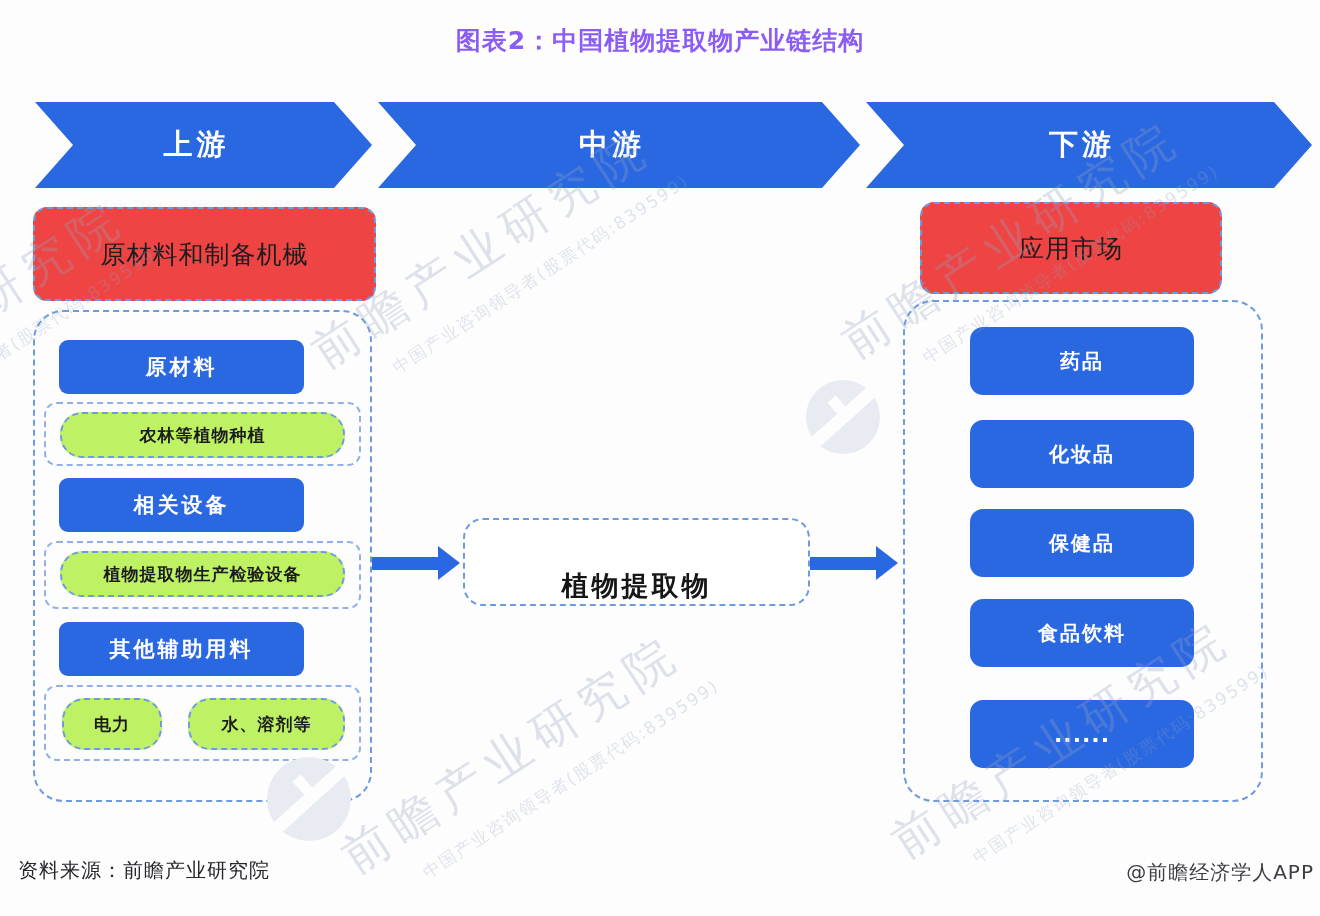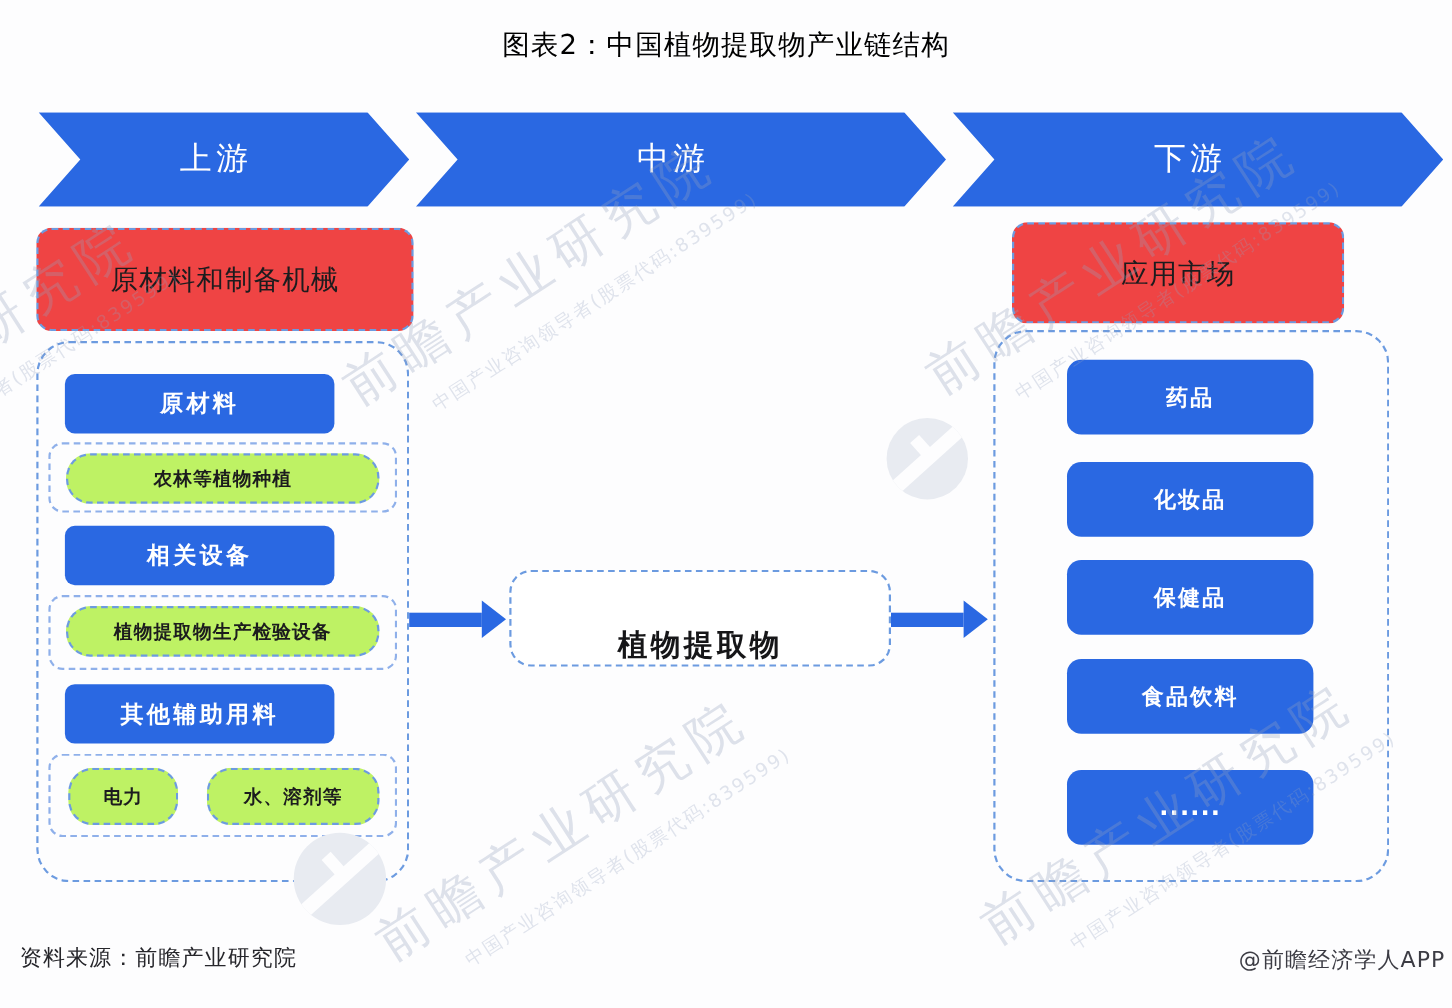--- a/index.html
+++ b/index.html
@@ -8,31 +8,31 @@
     background:#fdfdfe;
     font-family:"DejaVu Sans","Liberation Sans",sans-serif;
     position:relative;overflow:hidden;
     color:#1c1c1e;
   }
   .canvas{position:absolute;inset:0;}
 
   
   .title{
     position:absolute;left:0;top:24px;width:100%;
-    text-align:center;font-size:25px;font-weight:400;color:#000000;
+    text-align:center;font-size:25px;font-weight:700;color:#8b5cf6;
     letter-spacing:1px;
   }
 
   
   .stage{
     position:absolute;top:102px;height:86px;
     background:#2a68e2;
     clip-path:polygon(0% 0%, calc(100% - 38px) 0%, 100% 50%, calc(100% - 38px) 100%, 0% 100%, 38px 50%);
     display:flex;align-items:center;justify-content:center;
-    color:#fff;font-size:29px;font-weight:400;letter-spacing:4px;
+    color:#fff;font-size:29px;font-weight:700;letter-spacing:4px;
     padding-right:14px;box-sizing:border-box;
   }
   .stage-1{left:35px;width:337px;}
   .stage-2{left:378px;width:482px;}
   .stage-3{left:866px;width:446px;}
 
   
   .hdr-box{
     position:absolute;background:#ef4444;
     border:2px dashed #6c9be0;border-radius:14px;

